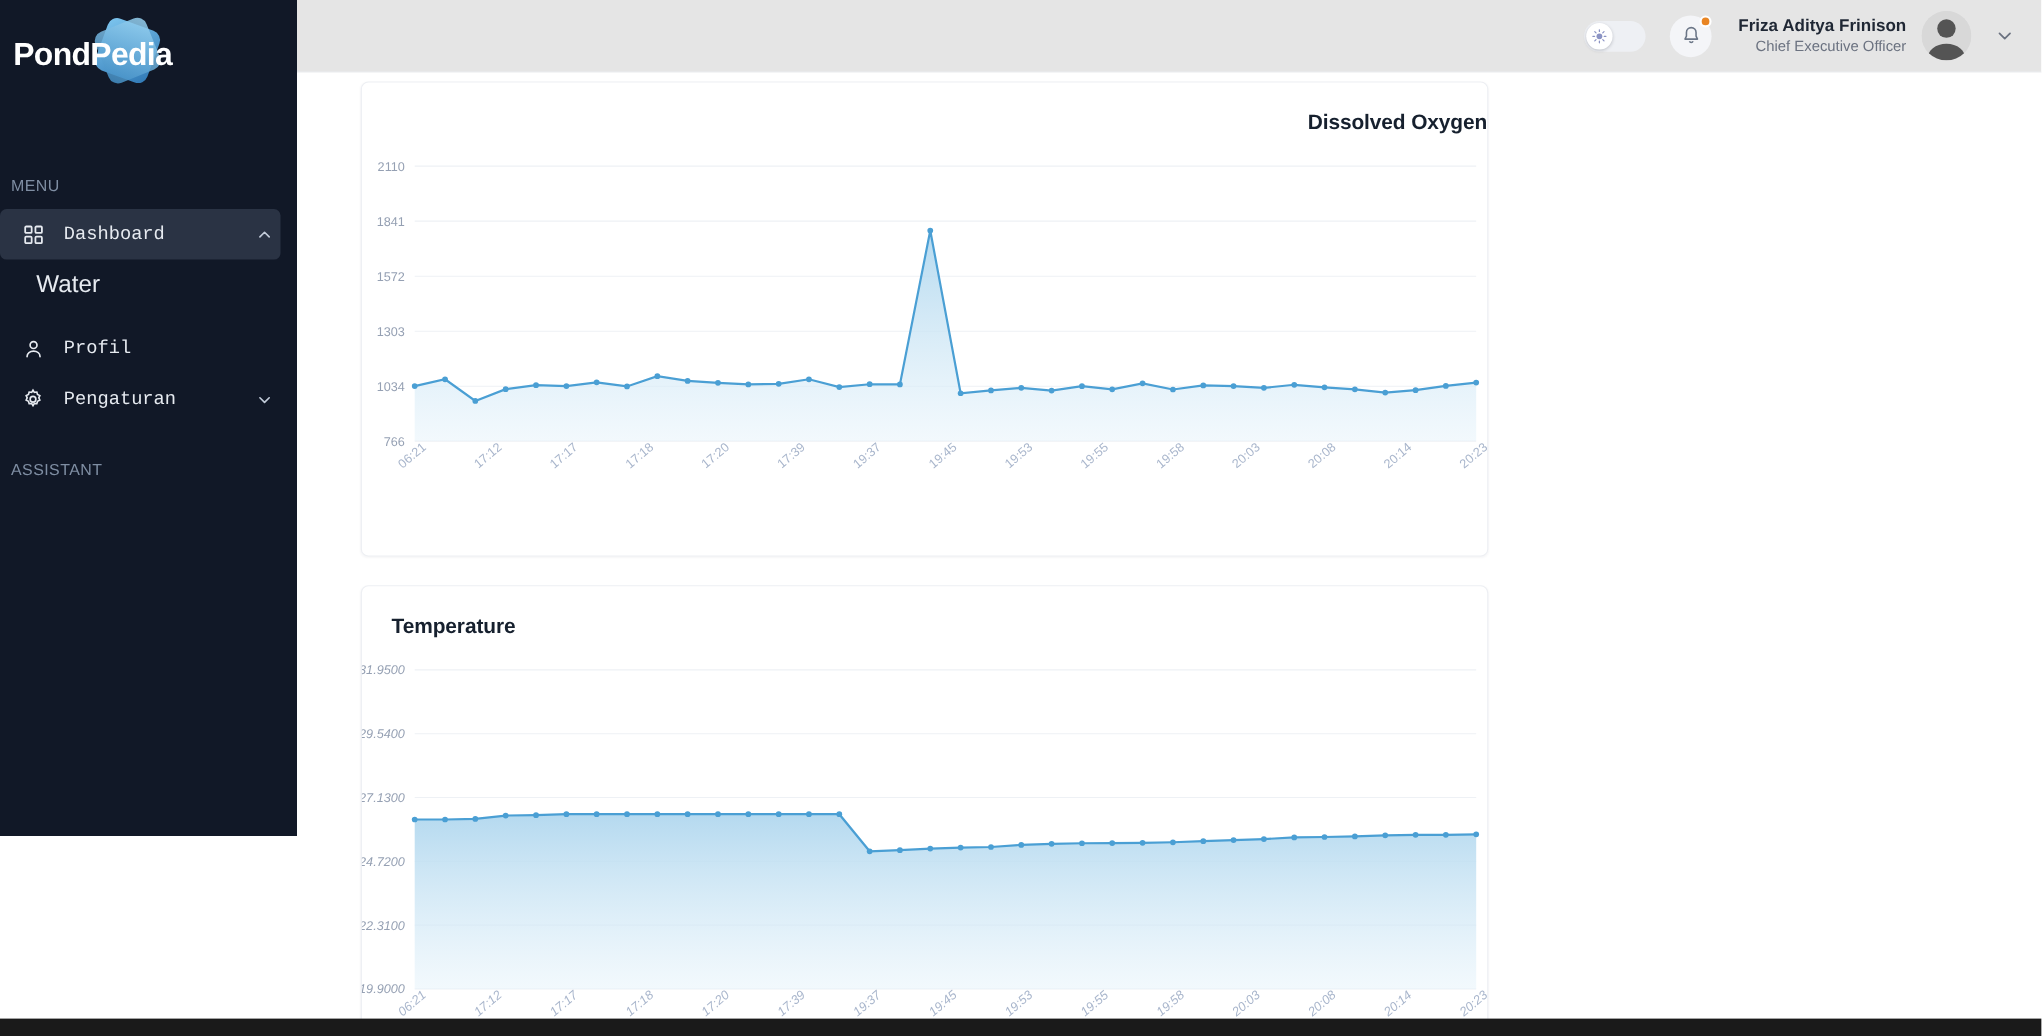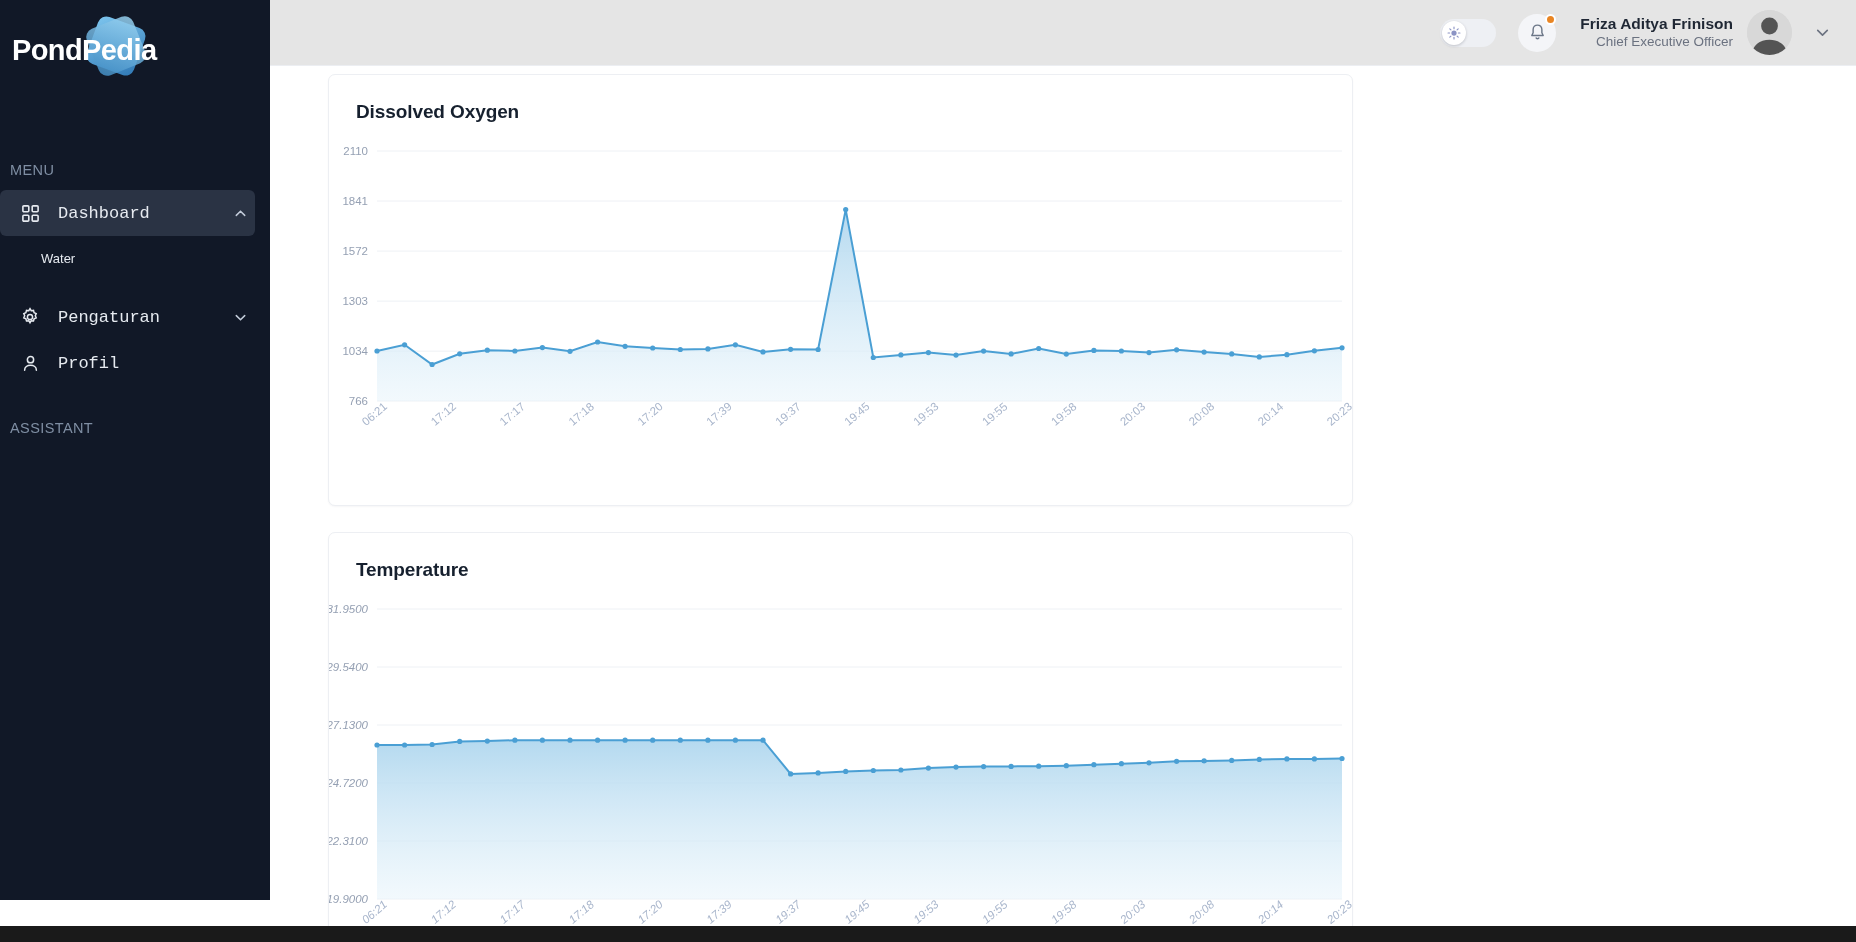--- a/index.html
+++ b/index.html
@@ -7,21 +7,21 @@
   html, body {
     width: 1856px; height: 942px;
     background: #ffffff;
     font-family: "Liberation Sans", sans-serif;
     overflow: hidden;
   }
   #app { display: flex; width: 1856px; height: 942px; position: relative; }
 
   
   #sidebar {
-    width: 270px; height: 900px;
+    width: 270px; height: 760px;
     background: #111827;
     flex: 0 0 270px;
     position: relative;
     overflow: hidden;
   }
   .logo-wrap {
     height: 100px;
     display: flex; align-items: center;
     padding-left: 12px;
     position: relative;
@@ -63,26 +63,27 @@
     margin-right: 17px;
     display: flex; align-items: center; justify-content: center;
     flex: 0 0 22px;
   }
   .sb-item .lbl { flex: 1; font-family: Liberation Mono, monospace; }
   .sb-item .chev {
     width: 18px; height: 18px; margin-right: 6px;
     display: flex; align-items: center; justify-content: center;
   }
   .sb-sub {
-    padding-left: 41px;
+    padding-left: 21px;
     height: 44px;
     display: flex; align-items: center;
     color: #e6eaf0;
-    font-size: 13px;
+    font-size: 22px;
     cursor: pointer;
+    margin-left: 12px;
   }
   .sb-gap { height: 14px; }
 
   
   #main {
     flex: 1; height: 942px;
     background: #ffffff;
     display: flex; flex-direction: column;
     position: relative;
     overflow: hidden;
@@ -143,21 +144,21 @@
     position: relative;
   }
   .card {
     width: 1025px;
     background: #ffffff;
     border: 1px solid #edeff3;
     border-radius: 7px;
     box-shadow: 0 1px 2px rgba(16,24,40,.04);
     position: relative;
   }
-  .card.c1 { height: 432px; margin-bottom: 26px; }
+  .card.c1 { height: 432px; margin-bottom: 26px; text-align: right; }
   .card.c2 { height: 536px; }
   .card-title {
     font-size: 19px; font-weight: bold; color: #16202e;
     padding: 26px 0 0 27px;
     letter-spacing: -0.1px;
   }
   .plot {
     position: absolute;
     left: 0; right: 0;
   }
@@ -227,41 +228,41 @@
     </div>
 
     <div class="sb-sub">
       <span>Water</span>
     </div>
 
     <div class="sb-gap"></div>
 
     <div class="sb-item">
       <span class="ic">
+        <svg width="19" height="19" viewBox="0 0 20 20" fill="none" stroke="#e6eaf0" stroke-width="1.6" stroke-linecap="round">
+          <circle cx="10" cy="6" r="3.3"></circle>
+          <path d="M3.8 17c0-3.3 2.8-5.2 6.2-5.2s6.2 1.9 6.2 5.2"></path>
+        </svg>
+      </span>
+      <span class="lbl">Profil</span>
+    </div>
+
+    <div class="sb-item">
+      <span class="ic">
         <svg width="20" height="20" viewBox="0 0 20 20" fill="none" stroke="#e6eaf0" stroke-width="1.5">
           <circle cx="10" cy="10" r="2.6"></circle>
           <path d="M10 1.7l1.2 2 2.3-.3.6 2.2 2.1 1-.9 2.1.9 2.1-2.1 1-.6 2.2-2.3-.3-1.2 2-1.2-2-2.3.3-.6-2.2-2.1-1 .9-2.1-.9-2.1 2.1-1 .6-2.2 2.3.3z"></path>
         </svg>
       </span>
       <span class="lbl">Pengaturan</span>
       <span class="chev">
         <svg width="15" height="15" viewBox="0 0 16 16" fill="none" stroke="#c3ccda" stroke-width="1.6" stroke-linecap="round" stroke-linejoin="round">
           <polyline points="3.5,6 8,10.5 12.5,6"></polyline>
         </svg>
       </span>
-    </div>
-
-    <div class="sb-item">
-      <span class="ic">
-        <svg width="19" height="19" viewBox="0 0 20 20" fill="none" stroke="#e6eaf0" stroke-width="1.6" stroke-linecap="round">
-          <circle cx="10" cy="6" r="3.3"></circle>
-          <path d="M3.8 17c0-3.3 2.8-5.2 6.2-5.2s6.2 1.9 6.2 5.2"></path>
-        </svg>
-      </span>
-      <span class="lbl">Profil</span>
     </div>
 
     <div class="sb-section assistant">ASSISTANT</div>
 
   </aside>
 
   <div id="main">
 
     <header id="topbar">
 

